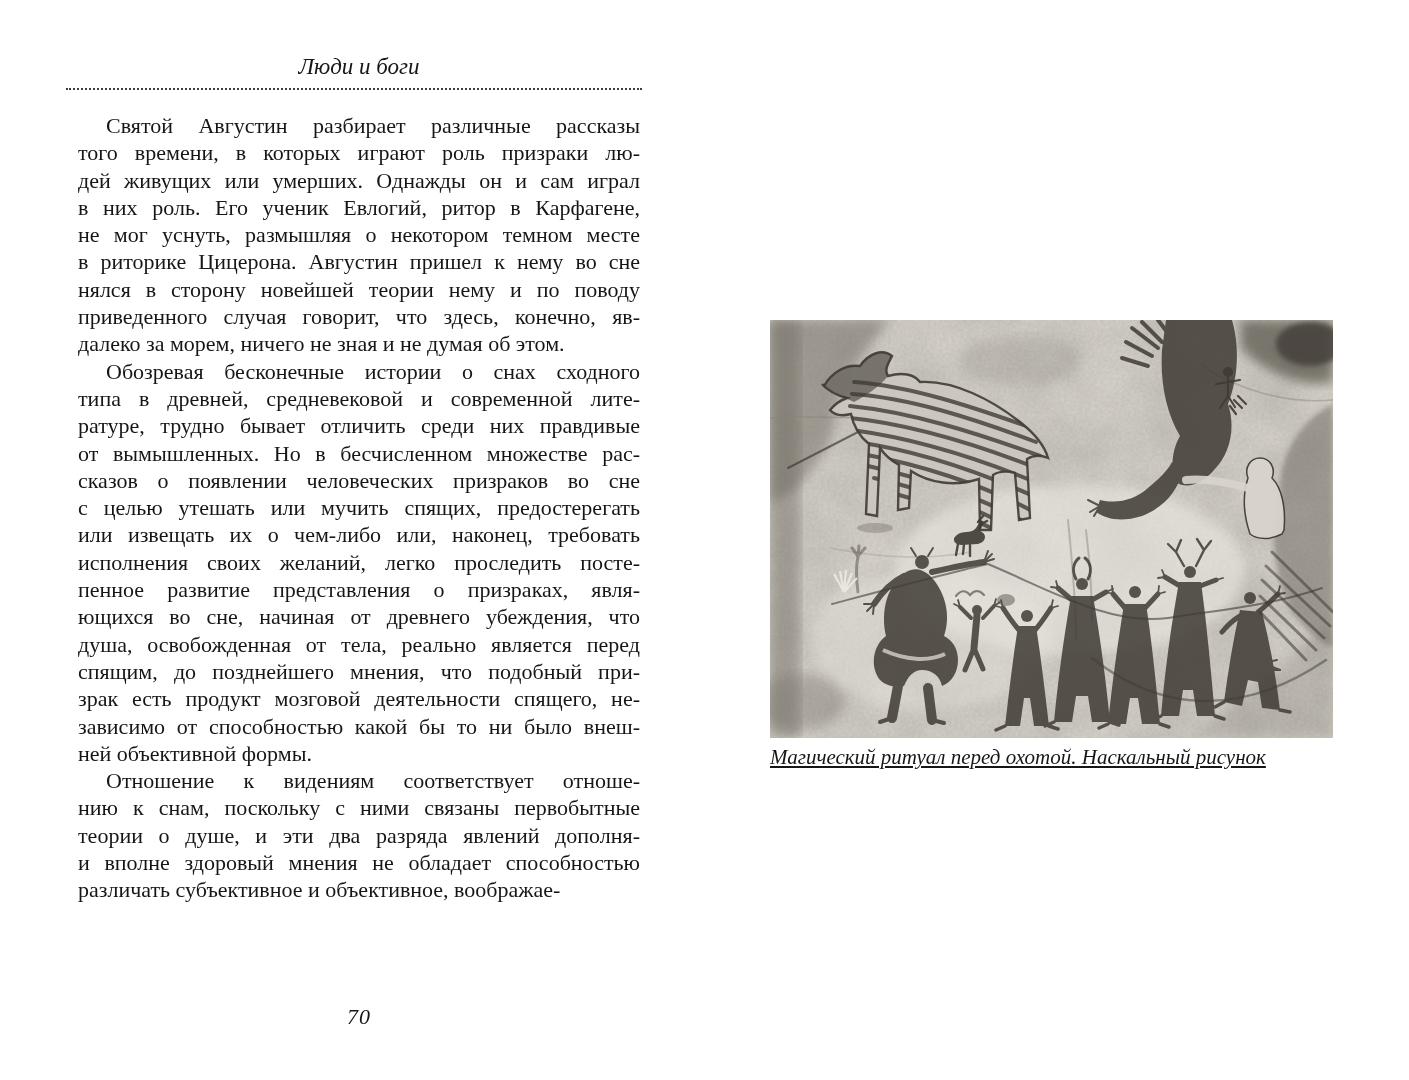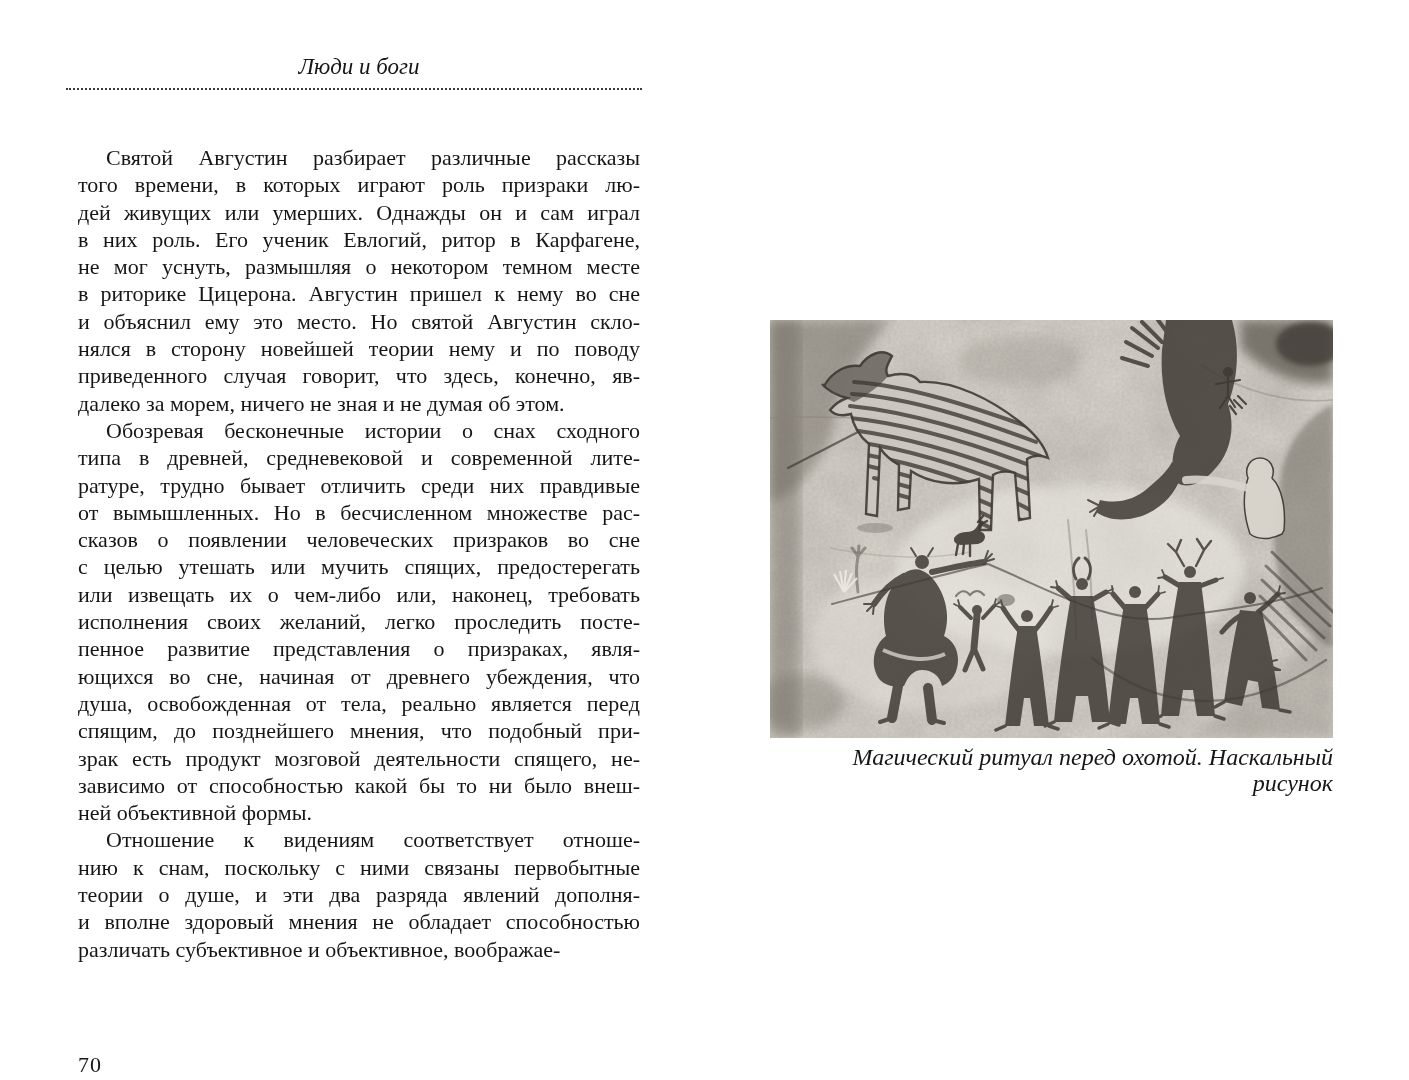--- a/index.html
+++ b/index.html
@@ -15,42 +15,43 @@
     text-align:center; font-style:italic; font-size:23px; line-height:26px;
     color:var(--ink,#141414);
     font-family:Liberation Serif, serif;
   }
   .dotted-rule{
     position:absolute; left:66px; top:78px; width:576px; height:10px;
     border-bottom:2px dotted var(--rule,#3c3c3c);
   }
   .body-text{
     position:absolute; left:78px; top:112px; width:562px;
-    font-size:22px; color:var(--ink,#141414);margin-top:32px;
+    font-size:22px; color:var(--ink,#141414);
   }
   .paragraph{margin:0;}
   .line{
     line-height:27.3px; height:27.3px; overflow:hidden;
     text-align:justify; text-align-last:justify; white-space:normal;
   }
   .line.first{ text-indent:28px; }
   .line.lastline{ text-align-last:left; }
   .folio{
-    position:absolute; left:78px; top:1052px; width:562px;
-    font-size:22px; letter-spacing:1px;
+    position:absolute; left:78px; top:1004px; width:562px;
+    text-align:center; font-size:22px; letter-spacing:1px;font-style:italic;
   }
   
   .figure-wrap{
     position:absolute; left:770px; top:320px; width:563px; height:418px;
   }
   .figure-wrap svg{display:block;}
   .figure-caption{
     position:absolute; left:770px; top:744px; width:563px;
-    text-align:right; font-style:italic; font-size:24px; line-height:26px;
+    text-align:left; font-style:italic; font-size:21px; line-height:26px;
     color:var(--ink,#141414);
+    text-decoration:underline;
   }
   
   .paintf{ fill:var(--paint,#3f3a34); }
   .paints{ stroke:var(--paint,#3f3a34); fill:none; stroke-linecap:round; }
   .rockdark{ fill:var(--rock_dark,#6e6961); }
 </style>
 </head>
 <body>
 
 <div class="page">
@@ -59,21 +60,20 @@
   <div class="dotted-rule"></div>
 
   <div class="body-text">
       <div class="paragraph">
         <div class="line first">Святой Августин разбирает различные рассказы</div>
         <div class="line">того времени, в которых играют роль призраки лю-</div>
         <div class="line">дей живущих или умерших. Однажды он и сам играл</div>
         <div class="line">в них роль. Его ученик Евлогий, ритор в Карфагене,</div>
         <div class="line">не мог уснуть, размышляя о некотором темном месте</div>
         <div class="line">в риторике Цицерона. Августин пришел к нему во сне</div>
-        <div class="line">и объяснил ему это место. Но святой Августин скло-</div>
         <div class="line">нялся в сторону новейшей теории нему и по поводу</div>
         <div class="line">приведенного случая говорит, что здесь, конечно, яв-</div>
         <div class="line lastline">далеко за морем, ничего не зная и не думая об этом.</div>
       </div>
       <div class="paragraph">
         <div class="line first">Обозревая бесконечные истории о снах сходного</div>
         <div class="line">типа в древней, средневековой и современной лите-</div>
         <div class="line">ратуре, трудно бывает отличить среди них правдивые</div>
         <div class="line">от вымышленных. Но в бесчисленном множестве рас-</div>
         <div class="line">сказов о появлении человеческих призраков во сне</div>

